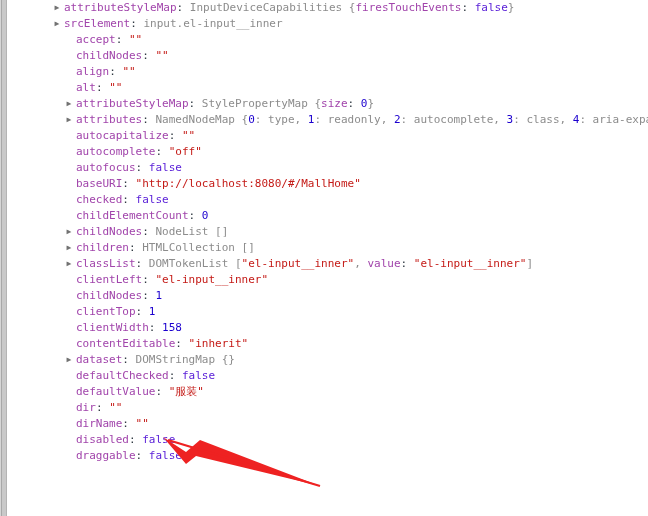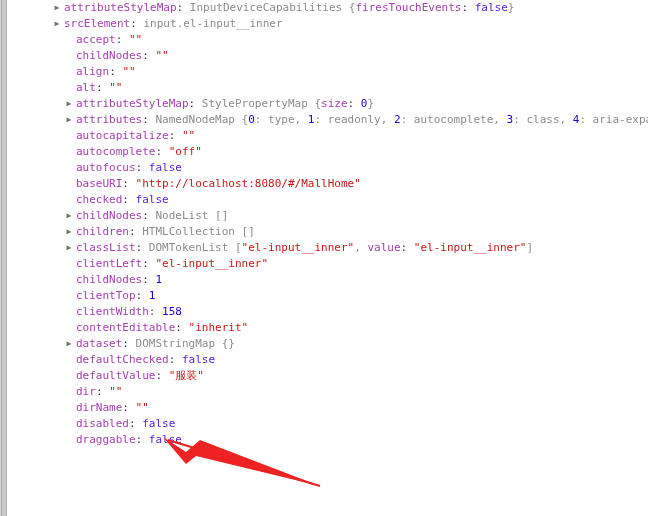--- a/index.html
+++ b/index.html
@@ -95,20 +95,21 @@
       <div class="prop-row d1"><span class="row-content"><span class="k-name">childNodes</span><span class="k-punct">: </span><span class="k-string">""</span></span></div>
       <div class="prop-row d1"><span class="row-content"><span class="k-name">align</span><span class="k-punct">: </span><span class="k-string">""</span></span></div>
       <div class="prop-row d1"><span class="row-content"><span class="k-name">alt</span><span class="k-punct">: </span><span class="k-string">""</span></span></div>
       <div class="prop-row d1"><span class="disclosure collapsed"></span><span class="row-content"><span class="k-name">attributeStyleMap</span><span class="k-punct">: </span><span class="k-class">StylePropertyMap {</span><span class="k-name">size</span><span class="k-punct">: </span><span class="k-number">0</span><span class="k-class">}</span></span></div>
       <div class="prop-row d1"><span class="disclosure collapsed"></span><span class="row-content"><span class="k-name">attributes</span><span class="k-punct">: </span><span class="k-class">NamedNodeMap {</span><span class="k-number">0</span><span class="k-class">: type, </span><span class="k-number">1</span><span class="k-class">: readonly, </span><span class="k-number">2</span><span class="k-class">: autocomplete, </span><span class="k-number">3</span><span class="k-class">: class, </span><span class="k-number">4</span><span class="k-class">: aria-expand</span></span></div>
       <div class="prop-row d1"><span class="row-content"><span class="k-name">autocapitalize</span><span class="k-punct">: </span><span class="k-string">""</span></span></div>
       <div class="prop-row d1"><span class="row-content"><span class="k-name">autocomplete</span><span class="k-punct">: </span><span class="k-string">"off"</span></span></div>
       <div class="prop-row d1"><span class="row-content"><span class="k-name">autofocus</span><span class="k-punct">: </span><span class="k-bool">false</span></span></div>
       <div class="prop-row d1"><span class="row-content"><span class="k-name">baseURI</span><span class="k-punct">: </span><span class="k-string">"http://localhost:8080/#/MallHome"</span></span></div>
       <div class="prop-row d1"><span class="row-content"><span class="k-name">checked</span><span class="k-punct">: </span><span class="k-bool">false</span></span></div>
+      <div class="prop-row d1"><span class="row-content"><span class="k-name">childElementCount</span><span class="k-punct">: </span><span class="k-number">0</span></span></div>
       <div class="prop-row d1"><span class="disclosure collapsed"></span><span class="row-content"><span class="k-name">childNodes</span><span class="k-punct">: </span><span class="k-class">NodeList []</span></span></div>
       <div class="prop-row d1"><span class="disclosure collapsed"></span><span class="row-content"><span class="k-name">children</span><span class="k-punct">: </span><span class="k-class">HTMLCollection []</span></span></div>
       <div class="prop-row d1"><span class="disclosure collapsed"></span><span class="row-content"><span class="k-name">classList</span><span class="k-punct">: </span><span class="k-class">DOMTokenList [</span><span class="k-string">"el-input__inner"</span><span class="k-class">, </span><span class="k-name">value</span><span class="k-punct">: </span><span class="k-string">"el-input__inner"</span><span class="k-class">]</span></span></div>
       <div class="prop-row d1"><span class="row-content"><span class="k-name">clientLeft</span><span class="k-punct">: </span><span class="k-string">"el-input__inner"</span></span></div>
       <div class="prop-row d1"><span class="row-content"><span class="k-name">childNodes</span><span class="k-punct">: </span><span class="k-number">1</span></span></div>
       <div class="prop-row d1"><span class="row-content"><span class="k-name">clientTop</span><span class="k-punct">: </span><span class="k-number">1</span></span></div>
       <div class="prop-row d1"><span class="row-content"><span class="k-name">clientWidth</span><span class="k-punct">: </span><span class="k-number">158</span></span></div>
       <div class="prop-row d1"><span class="row-content"><span class="k-name">contentEditable</span><span class="k-punct">: </span><span class="k-string">"inherit"</span></span></div>
       <div class="prop-row d1"><span class="disclosure collapsed"></span><span class="row-content"><span class="k-name">dataset</span><span class="k-punct">: </span><span class="k-class">DOMStringMap {}</span></span></div>
       <div class="prop-row d1"><span class="row-content"><span class="k-name">defaultChecked</span><span class="k-punct">: </span><span class="k-bool">false</span></span></div>

